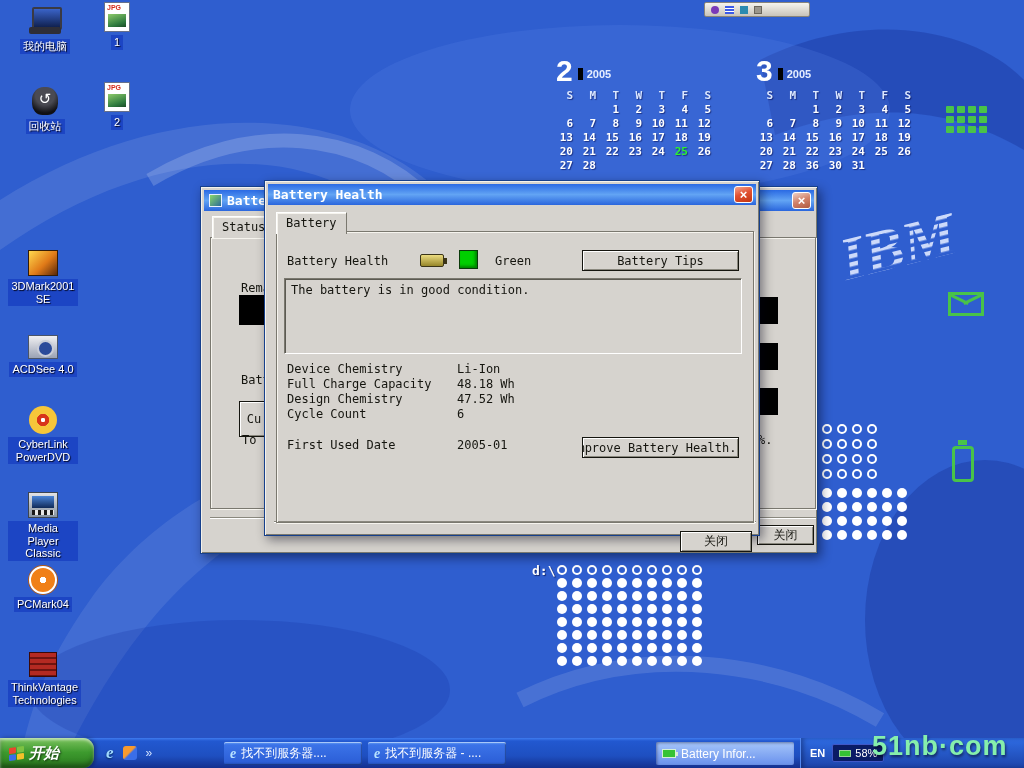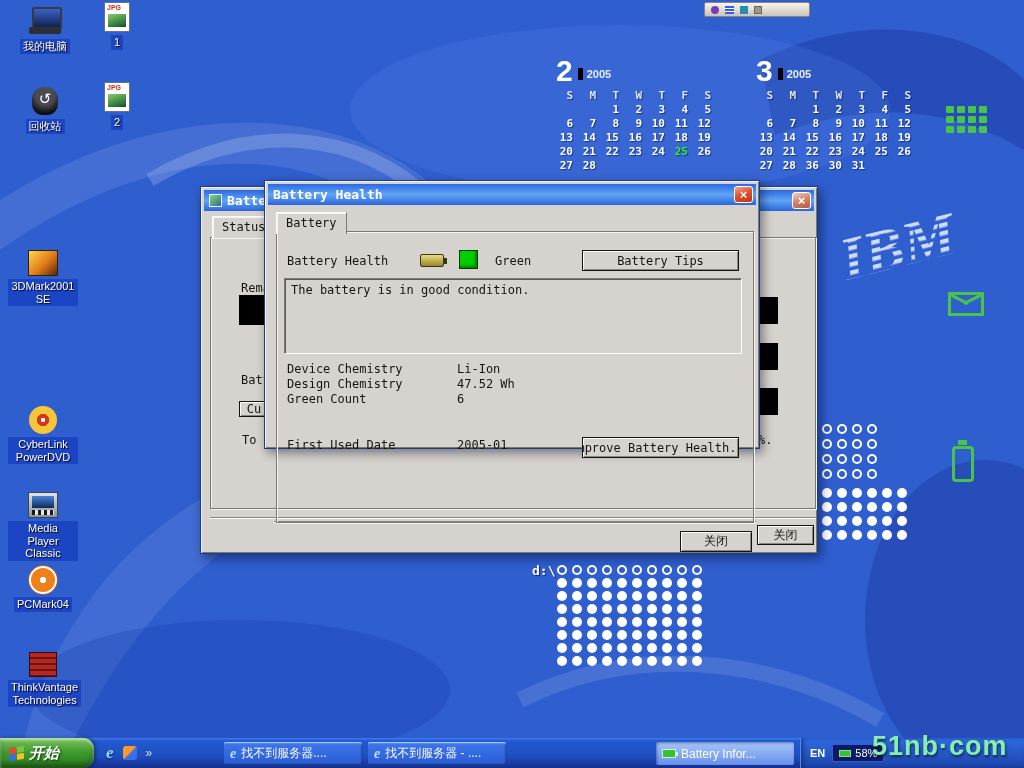--- a/index.html
+++ b/index.html
@@ -393,20 +393,24 @@
     <div class="dlabel">回收站</div>
   </div>
   <div class="dicon" style="left:90px;top:82px;width:54px;">
     <div class="ic ic-jpg"></div>
     <div class="dlabel">2</div>
   </div>
   <div class="dicon" style="left:8px;top:248px;">
     <div class="ic ic-3dmark"></div>
     <div class="dlabel">3DMark2001 SE</div>
   </div>
+  <div class="dicon" style="left:8px;top:332px;">
+    <div class="ic ic-acdsee"></div>
+    <div class="dlabel">ACDSee 4.0</div>
+  </div>
   <div class="dicon" style="left:8px;top:490px;">
     <div class="ic ic-mpc"></div>
     <div class="dlabel">Media Player Classic</div>
   </div>
   <div class="dicon" style="left:8px;top:406px;">
     <div class="ic ic-powerdvd"></div>
     <div class="dlabel">CyberLink PowerDVD</div>
   </div>
   <div class="dicon" style="left:8px;top:566px;">
     <div class="ic ic-pcmark"></div>
@@ -422,56 +426,60 @@
       <span class="title-icon"></span>
       <span class="title-text">Batte</span>
       <span class="close-x muted"></span>
     </div>
     <div class="win-body">
       <div class="tab" style="left:8px;top:5px;">Status</div>
       <div class="pane" style="left:6px;top:26px;width:606px;height:272px;"></div>
       <div class="frag" style="left:37px;top:70px;width:27px;z-index:3;">Remai</div>
       <div class="blackbox" style="left:35px;top:84px;width:29px;height:30px;z-index:3;"></div>
       <div class="frag" style="left:37px;top:162px;width:27px;z-index:3;">Batt</div>
-      <button class="btn" style="left:35px;top:190px;width:30px;height:16px;z-index:3;">Cu</button>
+      <button class="btn" style="left:35px;top:190px;width:30px;height:36px;z-index:3;">Cu</button>
       <div class="frag" style="left:38px;top:222px;width:26px;z-index:3;">To i</div>
       <div class="blackbox" style="left:554px;top:86px;width:20px;height:27px;z-index:3;"></div>
       <div class="blackbox" style="left:554px;top:132px;width:20px;height:27px;z-index:3;"></div>
       <div class="blackbox" style="left:554px;top:177px;width:20px;height:27px;z-index:3;"></div>
       <div class="frag" style="left:554px;top:222px;width:24px;z-index:3;">%.</div>
       <div class="sep" style="left:6px;top:306px;width:606px;"></div>
       <button class="btn" style="left:553px;top:314px;width:57px;height:20px;">关闭</button>
     </div>
   </div>
 
-  <div class="win" style="left:264px;top:180px;width:496px;height:269px;z-index:10;">
+  <div class="win" style="left:264px;top:180px;width:496px;height:356px;z-index:10;">
     <div class="titlebar">
       <span class="title-text">Battery Health</span>
       <span class="close-x"></span>
     </div>
     <div class="win-body">
       <div class="tab" style="left:8px;top:7px;">Battery</div>
       <div class="pane" style="left:8px;top:26px;width:478px;height:292px;">
         <div class="frag" style="left:10px;top:22px;">Battery Health</div>
         <div class="batt-icon" style="left:143px;top:22px;"></div>
         <div class="green-square" style="left:182px;top:18px;"></div>
         <div class="frag" style="left:218px;top:22px;">Green</div>
         <button class="btn" style="left:305px;top:18px;width:157px;height:21px;">Battery Tips</button>
         <div class="sunken" style="left:7px;top:46px;width:458px;height:76px;">The battery is in good condition.</div>
         <div class="fields" style="left:10px;top:130px;width:330px;">
           <div class="frow">
             <span class="flabel">Device Chemistry</span>
             <span class="fvalue">Li-Ion</span>
           </div>
           <div class="frow">
+            <span class="flabel">Full Charge Capacity</span>
+            <span class="fvalue">48.18 Wh</span>
+          </div>
+          <div class="frow">
             <span class="flabel">Design Chemistry</span>
             <span class="fvalue">47.52 Wh</span>
           </div>
           <div class="frow">
-            <span class="flabel">Green Count</span>
+            <span class="flabel">Cycle Count</span>
             <span class="fvalue">6</span>
           </div>
         </div>
         <div class="fields" style="left:10px;top:206px;width:330px;">
           <div class="frow">
             <span class="flabel">First Used Date</span>
             <span class="fvalue">2005-01</span>
           </div>
         </div>
         <button class="btn" style="left:305px;top:205px;width:157px;height:21px;">Improve Battery Health...</button>

